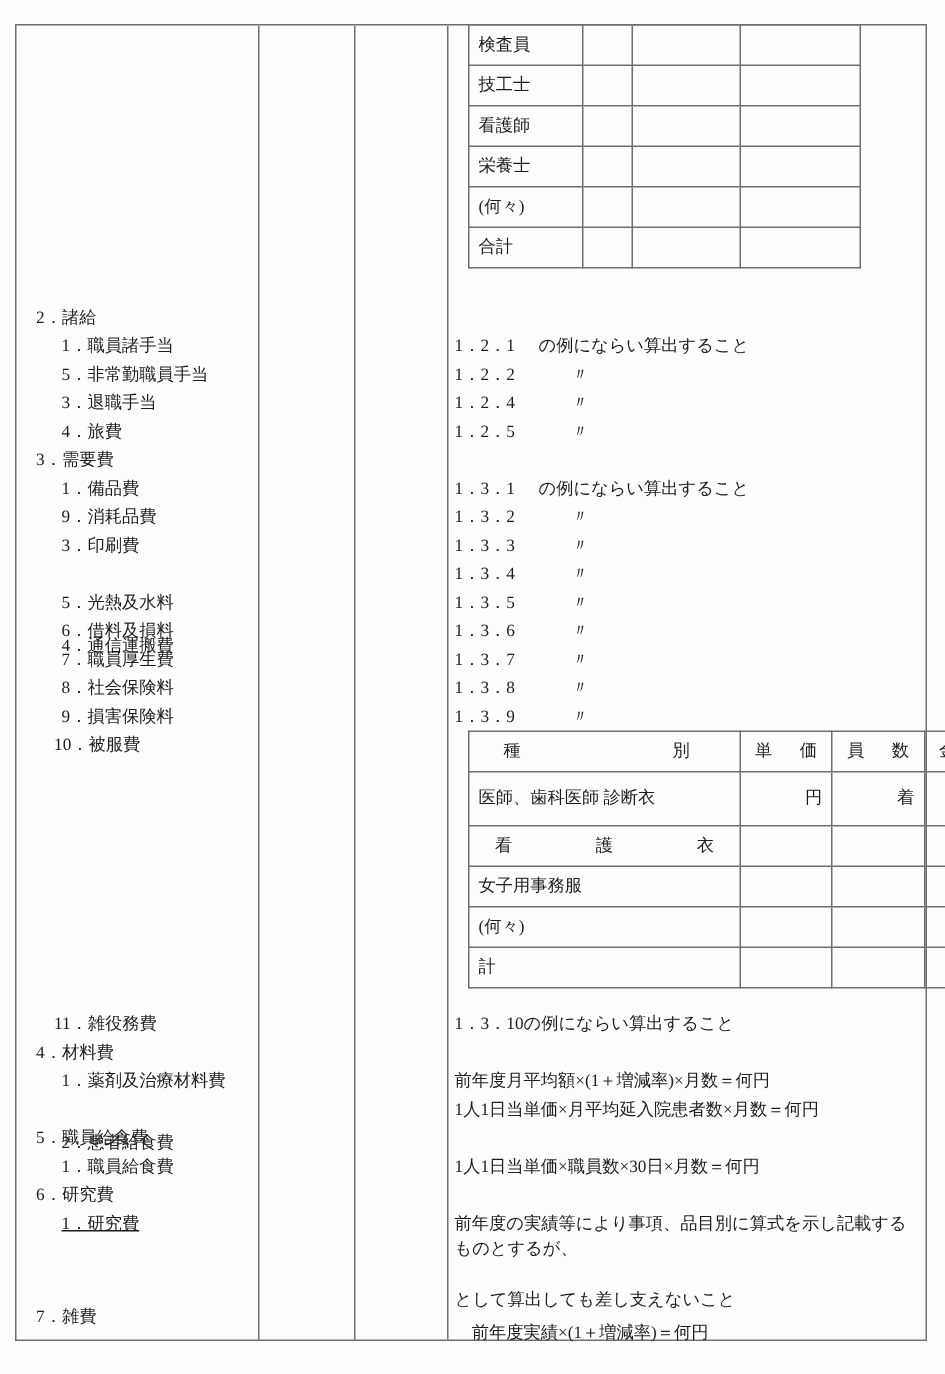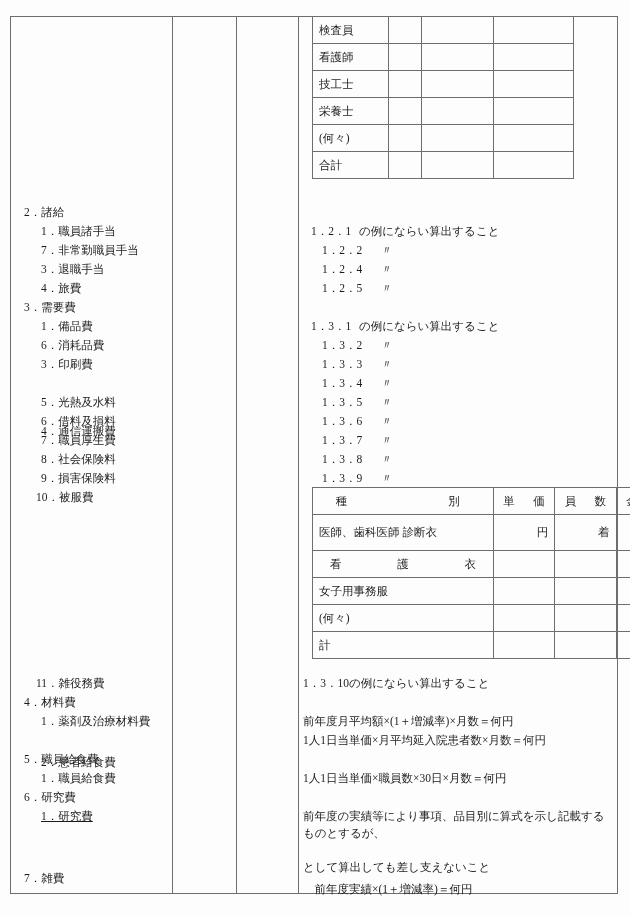--- a/index.html
+++ b/index.html
@@ -38,21 +38,21 @@
   td.spread{letter-spacing:.30em;text-indent:.30em;}
   td.spread-wide{letter-spacing:1.45em;text-indent:1.45em;}
   td.spread-mid{letter-spacing:.95em;text-indent:.95em;}
   td.two{white-space:normal;line-height:1.18;padding:2px 5px;}
 
   
   .txt{position:absolute;font-size:11.5px;line-height:19px;white-space:pre;}
   .lvl1{left:24px;}
   .lvl2{left:41px;}
   .lvl2w{left:36px;}
-  .rcol{left:303px;text-align:center;}
+  .rcol{left:303px;}
   .ditto{display:inline-block;width:78px;}
   .num{display:inline-block;}
 </style>
 </head>
 <body>
 
 <div id="sheet">
 
   <div class="outer">
     <div class="vrule" style="left:161px;"></div>
@@ -62,27 +62,27 @@
 
   <table class="grid" style="left:312px;top:16px;width:262px;">
     <tbody>
         <tr>
       <td style="width:82px;">検査員</td>
       <td style="width:36px;"></td>
       <td style="width:84px;"></td>
       <td style="width:93px;"></td>
     </tr>
     <tr>
+      <td>技工士</td>
+      <td></td>
+      <td></td>
+      <td></td>
+    </tr>
+    <tr>
       <td>看護師</td>
-      <td></td>
-      <td></td>
-      <td></td>
-    </tr>
-    <tr>
-      <td>技工士</td>
       <td></td>
       <td></td>
       <td></td>
     </tr>
     <tr>
       <td>栄養士</td>
       <td></td>
       <td></td>
       <td></td>
     </tr>
@@ -96,27 +96,27 @@
       <td>合計</td>
       <td></td>
       <td></td>
       <td></td>
     </tr>
   </tbody>
     </table>
 
   <div class="txt lvl1" style="top:203px;">2．諸給</div>
   <div class="txt lvl2" style="top:222px;">1．職員諸手当</div>
-  <div class="txt lvl2" style="top:241px;">7．非常勤職員手当</div>
+  <div class="txt lvl2" style="top:241px;">5．非常勤職員手当</div>
   <div class="txt lvl2" style="top:260px;">3．退職手当</div>
   <div class="txt lvl2" style="top:279px;">4．旅費</div>
 
   <div class="txt lvl1" style="top:298px;">3．需要費</div>
   <div class="txt lvl2" style="top:317px;">1．備品費</div>
-  <div class="txt lvl2" style="top:336px;">6．消耗品費</div>
+  <div class="txt lvl2" style="top:336px;">9．消耗品費</div>
   <div class="txt lvl2" style="top:355px;">3．印刷費</div>
   <div class="txt lvl2" style="top:374px;margin-top:48px;">4．通信運搬費</div>
   <div class="txt lvl2" style="top:393px;">5．光熱及水料</div>
   <div class="txt lvl2" style="top:412px;">6．借料及損料</div>
   <div class="txt lvl2" style="top:431px;">7．職員厚生費</div>
   <div class="txt lvl2" style="top:450px;">8．社会保険料</div>
   <div class="txt lvl2" style="top:469px;">9．損害保険料</div>
   <div class="txt lvl2w" style="top:488px;">10．被服費</div>
   <div class="txt lvl2w" style="top:674px;">11．雑役務費</div>
 

